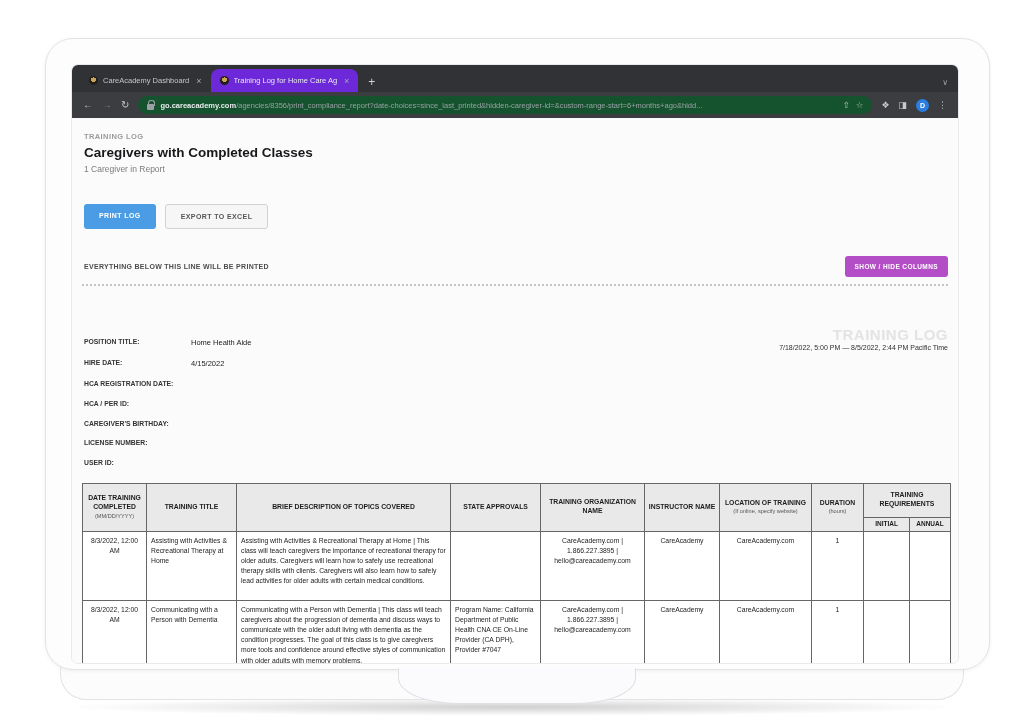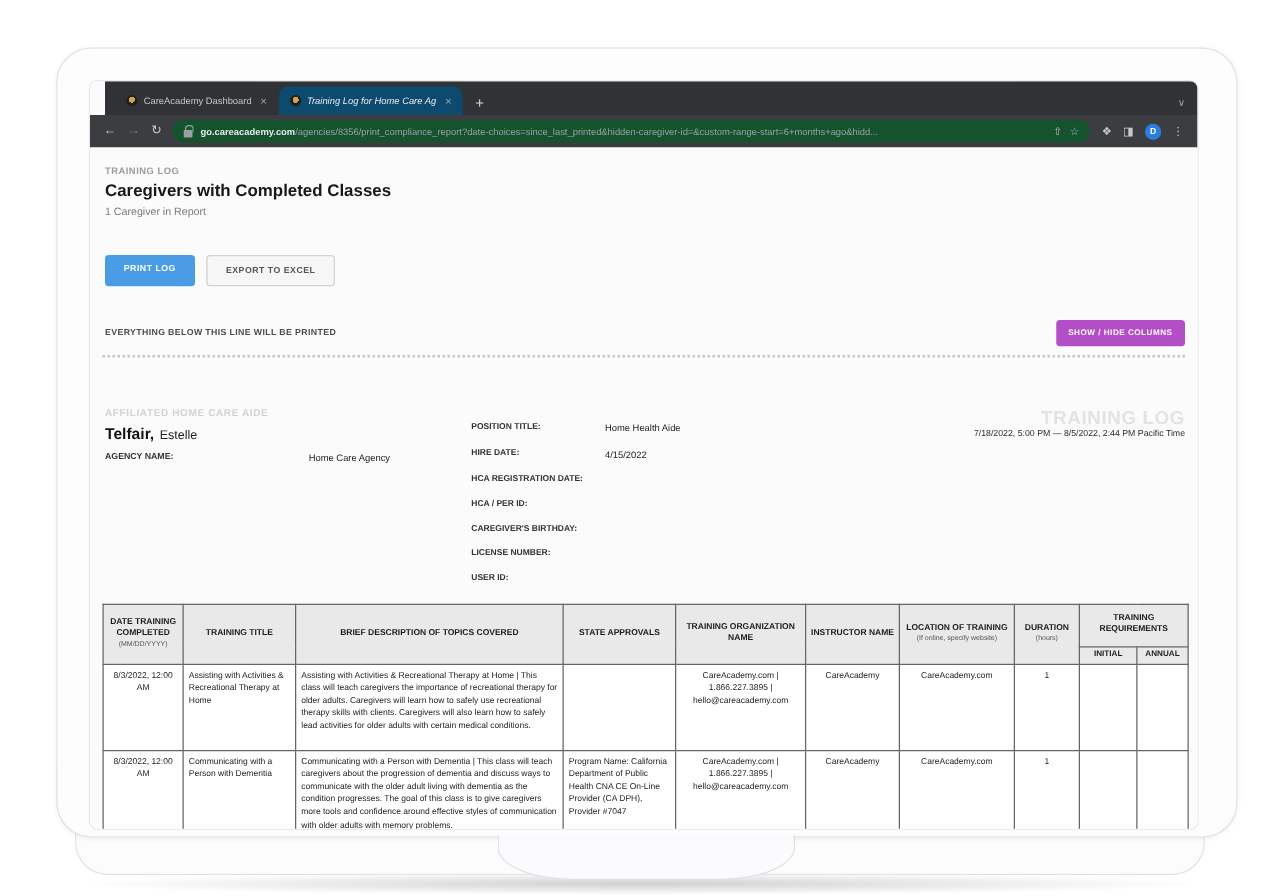--- a/index.html
+++ b/index.html
@@ -13,24 +13,24 @@
     border:1px solid #e2e3e6; border-radius:28px; z-index:2; box-shadow:0 1px 4px rgba(0,0,0,.06); }
   .device-base { position:absolute; left:60px; top:666px; width:904px; height:34px; background:#fcfcfd;
     border:1px solid #e2e3e6; border-top:none; border-radius:0 0 26px 26px; z-index:1; }
   .device-notch { position:absolute; left:398px; top:668px; width:238px; height:36px; background:#fbfbfd;
     border:1px solid #dfe0e3; border-top:none; border-radius:0 0 60px 60px / 0 0 26px 26px; z-index:3; }
 
   
   .screen { position:absolute; left:25px; top:25px; width:888px; height:600px; border-radius:7px;
     overflow:hidden; background:#fbfbfc; border:1px solid #e9eaec; }
 
-  .tabstrip { height:27px; background:#303236; display:flex; align-items:flex-end; padding:0 10px 0 8px;margin-left:12px; }
+  .tabstrip { height:27px; background:#303236; display:flex; align-items:flex-end; padding:0 10px 0 8px; }
   .tab { height:23px; display:flex; align-items:center; gap:5px; padding:0 9px; border-radius:8px 8px 0 0;
     font-size:7.5px; color:#c4c6c8; max-width:175px; white-space:nowrap; }
-  .tab.active { background:#0c4a6e; color:#e8eaec;font-style:italic; }
+  .tab.active { background:#6d28d9; color:#e8eaec; }
   .favicon { width:9px; height:9px; border-radius:50%; flex:0 0 auto;
     background:radial-gradient(circle at 50% 42%, #c9a35a 0 2.4px, #221f18 2.5px); }
   .tab-title { overflow:hidden; text-overflow:ellipsis; }
   .tab-close { font-size:9px; color:#a9abae; margin-left:2px; }
   .newtab { color:#d2d3d5; font-size:12px; margin-left:10px; padding-bottom:3px; }
   .strip-chevron { margin-left:auto; color:#9da0a3; font-size:8px; padding-bottom:5px; }
 
   .toolbar { height:26px; background:#3b3d41; display:flex; align-items:center; gap:9px; padding:0 11px; }
   .nav-ic { font-size:10px; color:#c7c9cb; line-height:1; }
   .nav-ic.dim { color:#7c7e82; }
@@ -152,31 +152,20 @@
         <span class="btn btn-secondary">EXPORT TO EXCEL</span>
       </div>
 
       <div class="print-line-row">
         <span class="print-note">EVERYTHING BELOW THIS LINE WILL BE PRINTED</span>
         <span class="btn-columns">SHOW / HIDE COLUMNS</span>
       </div>
       <div class="dotted"></div>
 
       <div class="report-info">
-        <div class="ri-left">
-          <div class="role-label">AFFILIATED HOME CARE AIDE</div>
-          <div class="cg-name">
-            <span class="cg-last">Telfair,</span>
-            <span class="cg-first">Estelle</span>
-          </div>
-          <div class="agency-row">
-            <span class="agency-label">AGENCY NAME:</span>
-            <span class="agency-value">Home Care Agency</span>
-          </div>
-        </div>
 
         <div class="ri-mid">
           <div class="field-row">
             <span class="f-label">POSITION TITLE:</span>
             <span class="f-value">Home Health Aide</span>
           </div>
           <div class="field-row">
             <span class="f-label">HIRE DATE:</span>
             <span class="f-value">4/15/2022</span>
           </div>

